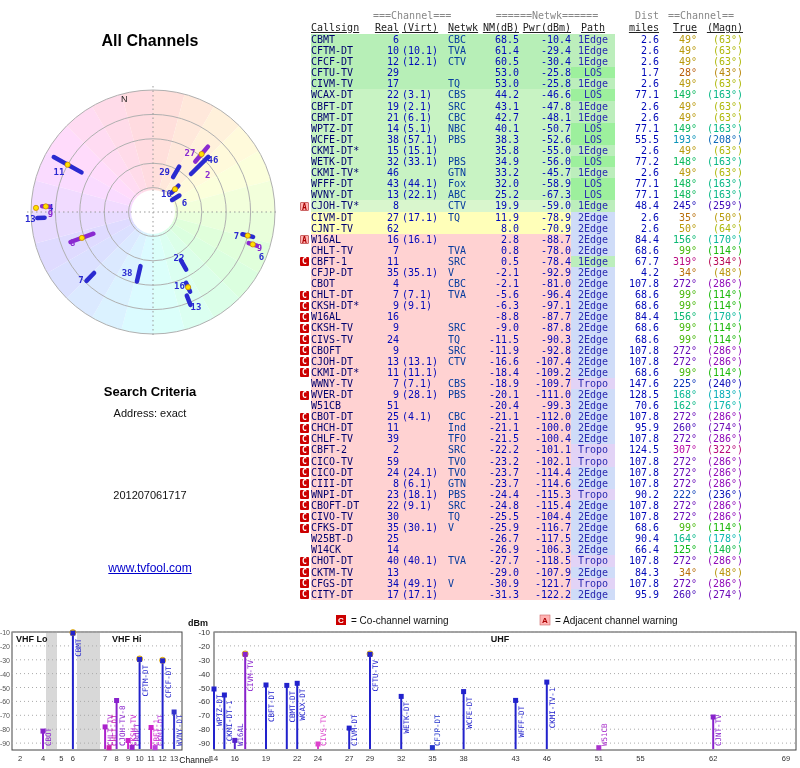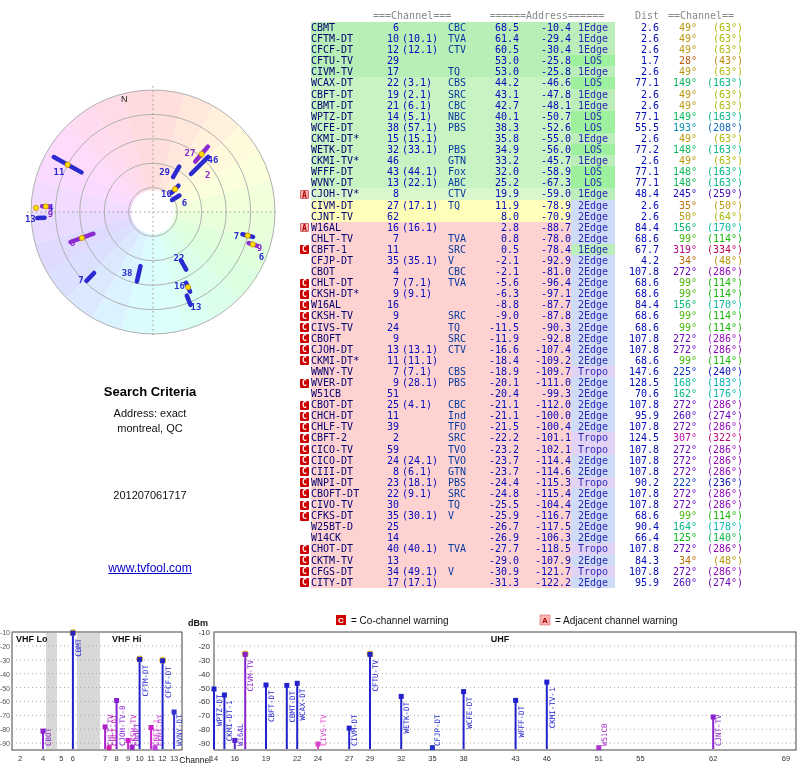--- a/index.html
+++ b/index.html
@@ -40,20 +40,21 @@
     font-weight:bold;text-align:center;vertical-align:middle;border-radius:1px}
   .bC{background:#cc0000;color:#fff}
   .bA{background:#ffb3b3;color:#aa0000;border:1px solid #cc6666}
   
   #sig-svg{position:absolute;left:0;top:610px}
 </style>
 </head>
 <body>
 
 <div class="left">
+  <div class="page-title">All Channels</div>
   <svg id="polar-svg" width="300" height="280">
       <path d="M150,140 L150.0,18.0 A122,122 0 0 1 181.6,22.2 Z" fill="hsl(7,100%,93%)"></path>
       <path d="M150,140 L181.6,22.2 A122,122 0 0 1 211.0,34.3 Z" fill="hsl(22,100%,93%)"></path>
       <path d="M150,140 L211.0,34.3 A122,122 0 0 1 236.3,53.7 Z" fill="hsl(37,100%,93%)"></path>
       <path d="M150,140 L236.3,53.7 A122,122 0 0 1 255.7,79.0 Z" fill="hsl(52,100%,93%)"></path>
       <path d="M150,140 L255.7,79.0 A122,122 0 0 1 267.8,108.4 Z" fill="hsl(67,100%,93%)"></path>
       <path d="M150,140 L267.8,108.4 A122,122 0 0 1 272.0,140.0 Z" fill="hsl(82,100%,93%)"></path>
       <path d="M150,140 L272.0,140.0 A122,122 0 0 1 267.8,171.6 Z" fill="hsl(97,100%,93%)"></path>
       <path d="M150,140 L267.8,171.6 A122,122 0 0 1 255.7,201.0 Z" fill="hsl(112,100%,93%)"></path>
       <path d="M150,140 L255.7,201.0 A122,122 0 0 1 236.3,226.3 Z" fill="hsl(127,100%,93%)"></path>
@@ -159,36 +160,48 @@
         <line x1="245.7" y1="171.1" x2="253.8" y2="173.7" stroke="#8a2ad0" stroke-width="4.5" stroke-linecap="round"></line>
         <circle cx="249.8" cy="172.4" r="2.6" fill="#ffe100" stroke="#cc8a00" stroke-width="0.8"></circle>
         <text x="253.8" y="179.4" font-size="9" font-weight="bold" fill="#8a2ad0" font-family="DejaVu Sans Mono, monospace">9</text>
       </g>
       <g>
         <text x="255.8" y="188.1" font-size="9" font-weight="bold" fill="#2a2ad0" font-family="DejaVu Sans Mono, monospace">6</text>
       </g>
     </svg>
   <div class="sc-h">Search Criteria</div>
   <div class="scl l1">Address: exact</div>
-  <div class="scl l2">montreal, QC</div>
   <div class="scl dcv">201207061717</div>
   <div class="linkrow">
     <a class="sitelink" href="#">www.tvfool.com</a>
   </div>
 </div>
 
 <div class="tbl">
   <div class="trow hdr1">
     <span class="tc c-badge"></span>
     <span class="tc c-call"></span>
     <span class="tc grp g-ch">===Channel===</span>
     <span class="tc c-net"></span>
-    <span class="tc grp g-sig">======Address======</span>
+    <span class="tc grp g-sig">======Netwk======</span>
     <span class="tc grp g-dist">Dist</span>
     <span class="tc grp g-az">==Channel==</span>
+  </div>
+  <div class="trow hdr2">
+    <span class="tc c-badge"></span>
+    <span class="tc c-call hl">Callsign</span>
+    <span class="tc c-real hl">Real</span>
+    <span class="tc c-virt hl">(Virt)</span>
+    <span class="tc c-net hl">Netwk</span>
+    <span class="tc c-nm hl">NM(dB)</span>
+    <span class="tc c-pwr hl">Pwr(dBm)</span>
+    <span class="tc c-path hl">Path</span>
+    <span class="tc c-dist hl">miles</span>
+    <span class="tc c-true hl">True</span>
+    <span class="tc c-magn hl">(Magn)</span>
   </div>
   <div id="table-rows">
       <div class="trow"><span class="tc c-badge"></span><span class="tc c-call" style="color: rgb(0, 0, 110); background: rgb(183, 239, 183);">CBMT</span><span class="tc c-real" style="color: rgb(0, 8, 184); background: rgb(183, 239, 183);">6</span><span class="tc c-virt" style="color: rgb(0, 8, 184); background: rgb(183, 239, 183);"></span><span class="tc c-net" style="color: rgb(6, 60, 158); background: rgb(183, 239, 183);">CBC</span><span class="tc c-nm" style="color: rgb(0, 8, 184); background: rgb(183, 239, 183);">68.5</span><span class="tc c-pwr" style="color: rgb(0, 8, 184); background: rgb(183, 239, 183);">-10.4</span><span class="tc c-path" style="color: rgb(42, 42, 176); background: rgb(188, 238, 188);">1Edge</span><span class="tc c-dist" style="color: rgb(0, 8, 184);">2.6</span><span class="tc c-true" style="color: rgb(184, 152, 10);">49°</span><span class="tc c-magn" style="color: rgb(175, 184, 10);">(63°)</span></div>
       <div class="trow"><span class="tc c-badge"></span><span class="tc c-call" style="color: rgb(0, 0, 110); background: rgb(183, 239, 183);">CFTM-DT</span><span class="tc c-real" style="color: rgb(0, 8, 184); background: rgb(183, 239, 183);">10</span><span class="tc c-virt" style="color: rgb(0, 8, 184); background: rgb(183, 239, 183);">(10.1)</span><span class="tc c-net" style="color: rgb(6, 60, 158); background: rgb(183, 239, 183);">TVA</span><span class="tc c-nm" style="color: rgb(0, 8, 184); background: rgb(183, 239, 183);">61.4</span><span class="tc c-pwr" style="color: rgb(0, 8, 184); background: rgb(183, 239, 183);">-29.4</span><span class="tc c-path" style="color: rgb(42, 42, 176); background: rgb(188, 238, 188);">1Edge</span><span class="tc c-dist" style="color: rgb(0, 8, 184);">2.6</span><span class="tc c-true" style="color: rgb(184, 152, 10);">49°</span><span class="tc c-magn" style="color: rgb(175, 184, 10);">(63°)</span></div>
       <div class="trow"><span class="tc c-badge"></span><span class="tc c-call" style="color: rgb(0, 0, 110); background: rgb(183, 239, 183);">CFCF-DT</span><span class="tc c-real" style="color: rgb(0, 8, 184); background: rgb(183, 239, 183);">12</span><span class="tc c-virt" style="color: rgb(0, 8, 184); background: rgb(183, 239, 183);">(12.1)</span><span class="tc c-net" style="color: rgb(6, 60, 158); background: rgb(183, 239, 183);">CTV</span><span class="tc c-nm" style="color: rgb(0, 8, 184); background: rgb(183, 239, 183);">60.5</span><span class="tc c-pwr" style="color: rgb(0, 8, 184); background: rgb(183, 239, 183);">-30.4</span><span class="tc c-path" style="color: rgb(42, 42, 176); background: rgb(188, 238, 188);">1Edge</span><span class="tc c-dist" style="color: rgb(0, 8, 184);">2.6</span><span class="tc c-true" style="color: rgb(184, 152, 10);">49°</span><span class="tc c-magn" style="color: rgb(175, 184, 10);">(63°)</span></div>
       <div class="trow"><span class="tc c-badge"></span><span class="tc c-call" style="color: rgb(0, 0, 110); background: rgb(183, 239, 183);">CFTU-TV</span><span class="tc c-real" style="color: rgb(0, 8, 184); background: rgb(183, 239, 183);">29</span><span class="tc c-virt" style="color: rgb(0, 8, 184); background: rgb(183, 239, 183);"></span><span class="tc c-net" style="color: rgb(6, 60, 158); background: rgb(183, 239, 183);"></span><span class="tc c-nm" style="color: rgb(0, 8, 184); background: rgb(183, 239, 183);">53.0</span><span class="tc c-pwr" style="color: rgb(0, 8, 184); background: rgb(183, 239, 183);">-25.8</span><span class="tc c-path" style="color: rgb(42, 42, 176); background: rgb(157, 240, 157);">LOS</span><span class="tc c-dist" style="color: rgb(0, 8, 184);">1.7</span><span class="tc c-true" style="color: rgb(184, 91, 10);">28°</span><span class="tc c-magn" style="color: rgb(184, 135, 10);">(43°)</span></div>
       <div class="trow"><span class="tc c-badge"></span><span class="tc c-call" style="color: rgb(0, 0, 110); background: rgb(183, 239, 183);">CIVM-TV</span><span class="tc c-real" style="color: rgb(0, 8, 184); background: rgb(183, 239, 183);">17</span><span class="tc c-virt" style="color: rgb(0, 8, 184); background: rgb(183, 239, 183);"></span><span class="tc c-net" style="color: rgb(6, 60, 158); background: rgb(183, 239, 183);">TQ</span><span class="tc c-nm" style="color: rgb(0, 8, 184); background: rgb(183, 239, 183);">53.0</span><span class="tc c-pwr" style="color: rgb(0, 8, 184); background: rgb(183, 239, 183);">-25.8</span><span class="tc c-path" style="color: rgb(42, 42, 176); background: rgb(188, 238, 188);">1Edge</span><span class="tc c-dist" style="color: rgb(0, 8, 184);">2.6</span><span class="tc c-true" style="color: rgb(184, 152, 10);">49°</span><span class="tc c-magn" style="color: rgb(175, 184, 10);">(63°)</span></div>
       <div class="trow"><span class="tc c-badge"></span><span class="tc c-call" style="color: rgb(0, 0, 110); background: rgb(200, 243, 195);">WCAX-DT</span><span class="tc c-real" style="color: rgb(0, 8, 184); background: rgb(200, 243, 195);">22</span><span class="tc c-virt" style="color: rgb(0, 8, 184); background: rgb(200, 243, 195);">(3.1)</span><span class="tc c-net" style="color: rgb(6, 60, 158); background: rgb(200, 243, 195);">CBS</span><span class="tc c-nm" style="color: rgb(0, 8, 184); background: rgb(200, 243, 195);">44.2</span><span class="tc c-pwr" style="color: rgb(0, 8, 184); background: rgb(200, 243, 195);">-46.6</span><span class="tc c-path" style="color: rgb(42, 42, 176); background: rgb(157, 240, 157);">LOS</span><span class="tc c-dist" style="color: rgb(0, 8, 184);">77.1</span><span class="tc c-true" style="color: rgb(10, 184, 94);">149°</span><span class="tc c-magn" style="color: rgb(10, 184, 135);">(163°)</span></div>
       <div class="trow"><span class="tc c-badge"></span><span class="tc c-call" style="color: rgb(0, 0, 110); background: rgb(200, 243, 195);">CBFT-DT</span><span class="tc c-real" style="color: rgb(0, 8, 184); background: rgb(200, 243, 195);">19</span><span class="tc c-virt" style="color: rgb(0, 8, 184); background: rgb(200, 243, 195);">(2.1)</span><span class="tc c-net" style="color: rgb(6, 60, 158); background: rgb(200, 243, 195);">SRC</span><span class="tc c-nm" style="color: rgb(0, 8, 184); background: rgb(200, 243, 195);">43.1</span><span class="tc c-pwr" style="color: rgb(0, 8, 184); background: rgb(200, 243, 195);">-47.8</span><span class="tc c-path" style="color: rgb(42, 42, 176); background: rgb(188, 238, 188);">1Edge</span><span class="tc c-dist" style="color: rgb(0, 8, 184);">2.6</span><span class="tc c-true" style="color: rgb(184, 152, 10);">49°</span><span class="tc c-magn" style="color: rgb(175, 184, 10);">(63°)</span></div>
       <div class="trow"><span class="tc c-badge"></span><span class="tc c-call" style="color: rgb(0, 0, 110); background: rgb(200, 243, 195);">CBMT-DT</span><span class="tc c-real" style="color: rgb(0, 8, 184); background: rgb(200, 243, 195);">21</span><span class="tc c-virt" style="color: rgb(0, 8, 184); background: rgb(200, 243, 195);">(6.1)</span><span class="tc c-net" style="color: rgb(6, 60, 158); background: rgb(200, 243, 195);">CBC</span><span class="tc c-nm" style="color: rgb(0, 8, 184); background: rgb(200, 243, 195);">42.7</span><span class="tc c-pwr" style="color: rgb(0, 8, 184); background: rgb(200, 243, 195);">-48.1</span><span class="tc c-path" style="color: rgb(42, 42, 176); background: rgb(188, 238, 188);">1Edge</span><span class="tc c-dist" style="color: rgb(0, 8, 184);">2.6</span><span class="tc c-true" style="color: rgb(184, 152, 10);">49°</span><span class="tc c-magn" style="color: rgb(175, 184, 10);">(63°)</span></div>

